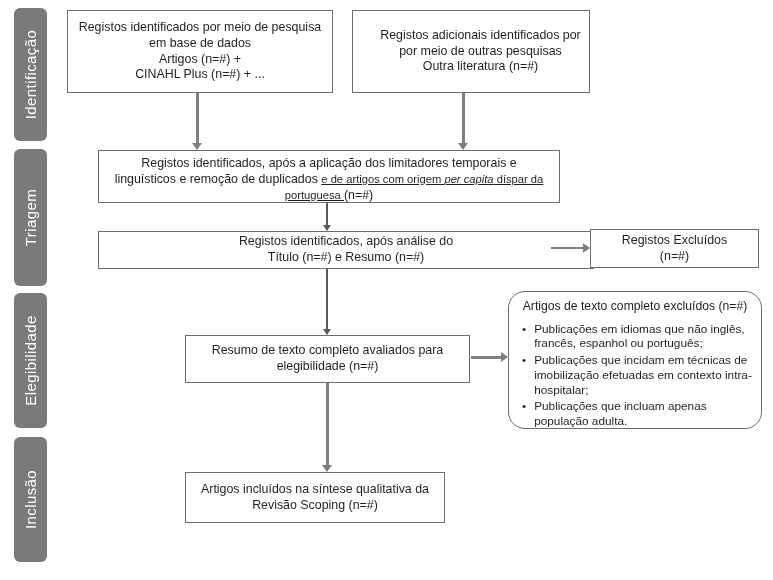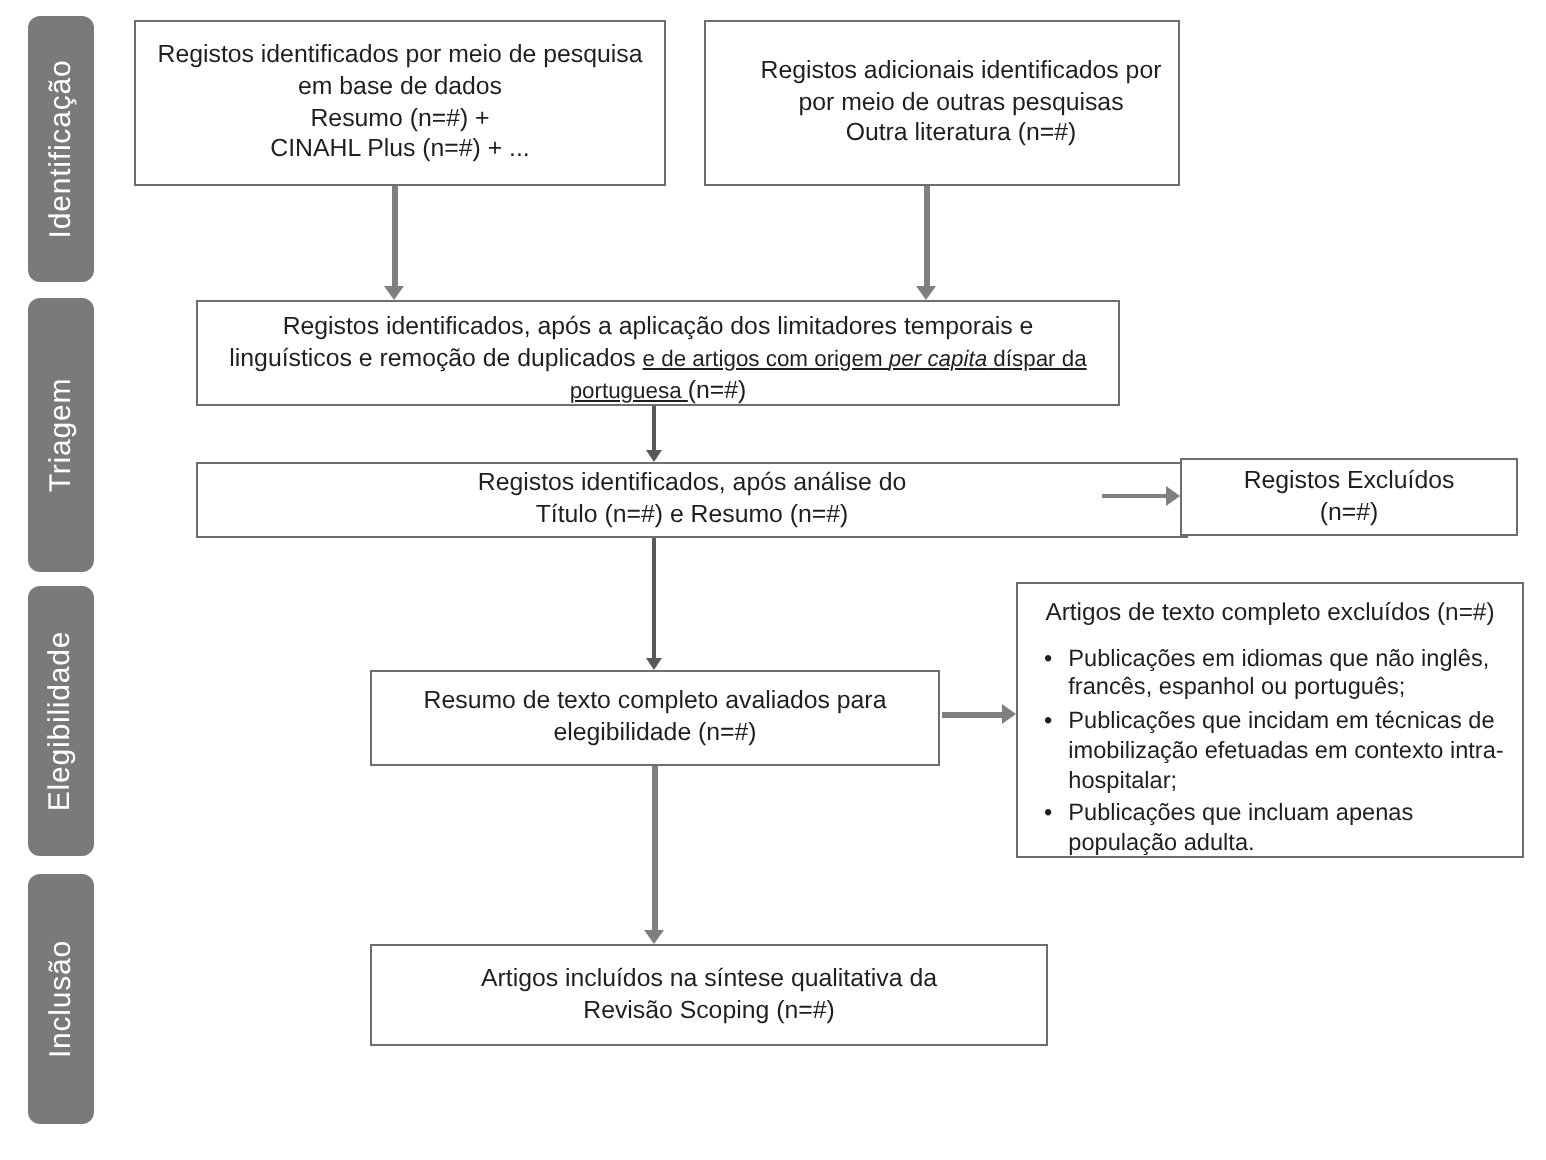--- a/index.html
+++ b/index.html
@@ -60,21 +60,21 @@
   <div class="stage" style="top:293px;height:135px;">
     <span>Elegibilidade</span>
   </div>
   <div class="stage" style="top:437px;height:125px;">
     <span>Inclusão</span>
   </div>
 
   <div class="box" style="left:67px;top:10px;width:266px;height:83px;">
     <span class="ln">Registos identificados por meio de pesquisa</span>
     <span class="ln">em base de dados</span>
-    <span class="ln">Resumo (n=#) +</span>
+    <span class="ln">Artigos (n=#) +</span>
     <span class="ln">CINAHL Plus (n=#) + ...</span>
   </div>
 
   <div class="box" style="left:352px;top:10px;width:238px;height:83px;padding-left:25px;">
     <span class="ln">Registos adicionais identificados por</span>
     <span class="ln">por meio de outras pesquisas</span>
     <span class="ln">Outra literatura (n=#)</span>
   </div>
 
   <div class="va" style="left:191px;top:93px;height:57px;">
@@ -118,21 +118,21 @@
   <div class="box" style="left:185px;top:335px;width:285px;height:48px;">
     <span class="ln">Resumo de texto completo avaliados para</span>
     <span class="ln">elegibilidade (n=#)</span>
   </div>
 
   <div class="ha" style="left:471px;top:351px;width:37px;">
     <i class="shaft"></i>
       <i class="head"></i>
   </div>
 
-  <div class="box reasons" style="left:508px;top:291px;width:254px;height:138px;">
+  <div class="box reasons" style="left:508px;top:291px;width:254px;height:138px;border-radius:17px;">
     <div class="rtitle">Artigos de texto completo excluídos (n=#)</div>
     <ul>
       <li>
         <span class="b">•</span>
         <span class="t">Publicações em idiomas que não inglês, francês, espanhol ou português;</span>
       </li>
       <li>
         <span class="b">•</span>
         <span class="t">Publicações que incidam em técnicas de imobilização efetuadas em contexto intra-hospitalar;</span>
       </li>
@@ -141,18 +141,18 @@
         <span class="t">Publicações que incluam apenas população adulta.</span>
       </li>
     </ul>
   </div>
 
   <div class="va" style="left:321px;top:383px;height:89px;">
     <i class="shaft"></i>
       <i class="head"></i>
   </div>
 
-  <div class="box" style="left:185px;top:472px;width:339px;height:51px;">
+  <div class="box" style="left:185px;top:472px;width:260px;height:51px;">
     <span class="ln">Artigos incluídos na síntese qualitativa da</span>
     <span class="ln">Revisão Scoping (n=#)</span>
   </div>
 
 </div>
 
 </body></html>

